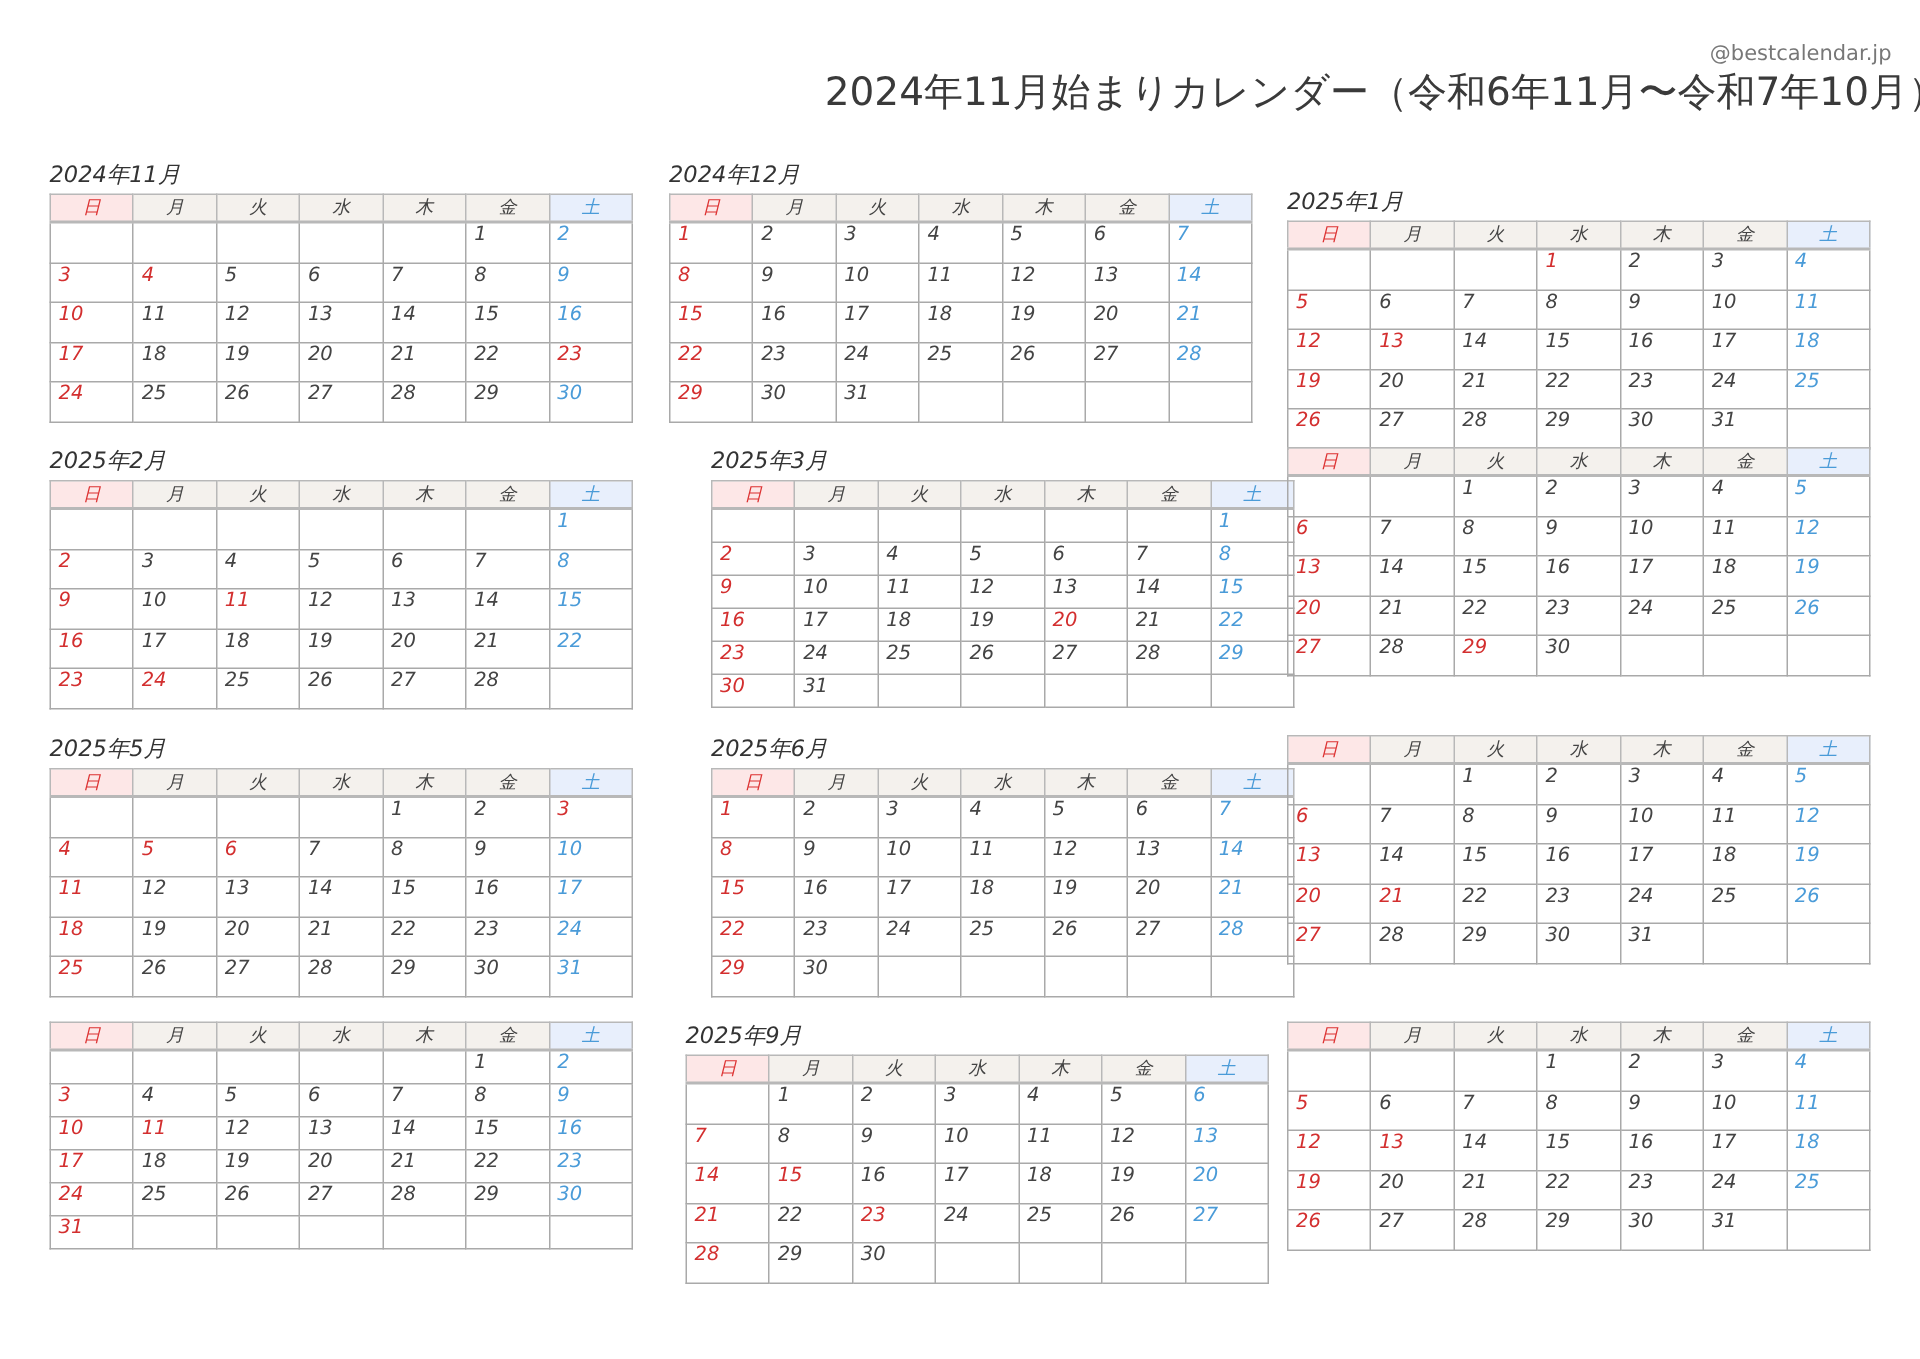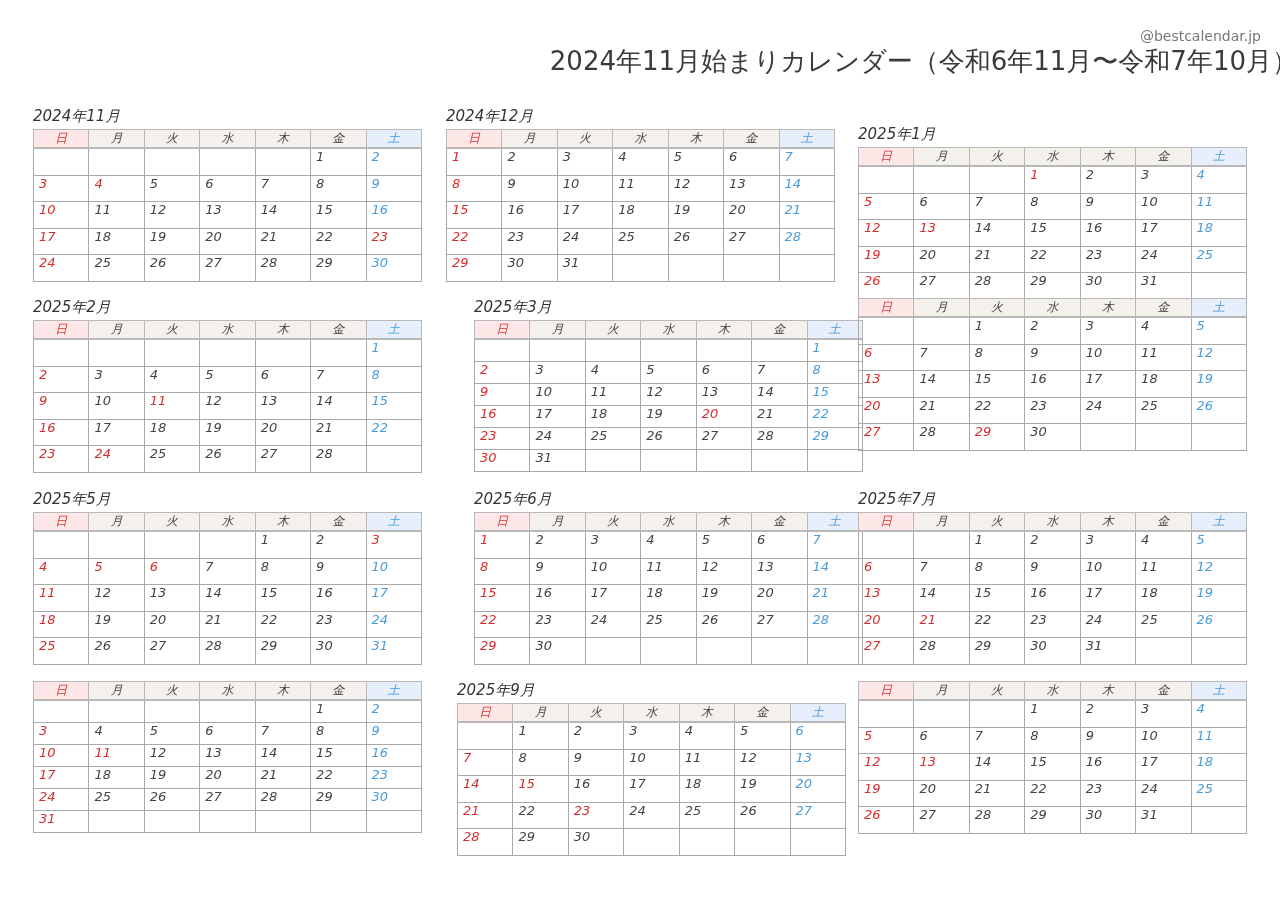--- a/index.html
+++ b/index.html
@@ -536,21 +536,20 @@
             <td></td>
             <td></td>
             <td></td>
             <td></td>
             <td></td>
           </tr>
         </tbody>
       </table>
     </div>
     <div class="month" style="left: 858px; top: 490px;">
-      <div class="month-title">2025年7月</div>
       <table>
         <thead>
           <tr>
             <th class="sun">日</th>
             <th>月</th>
             <th>火</th>
             <th>水</th>
             <th>木</th>
             <th>金</th>
             <th class="sat">土</th>

